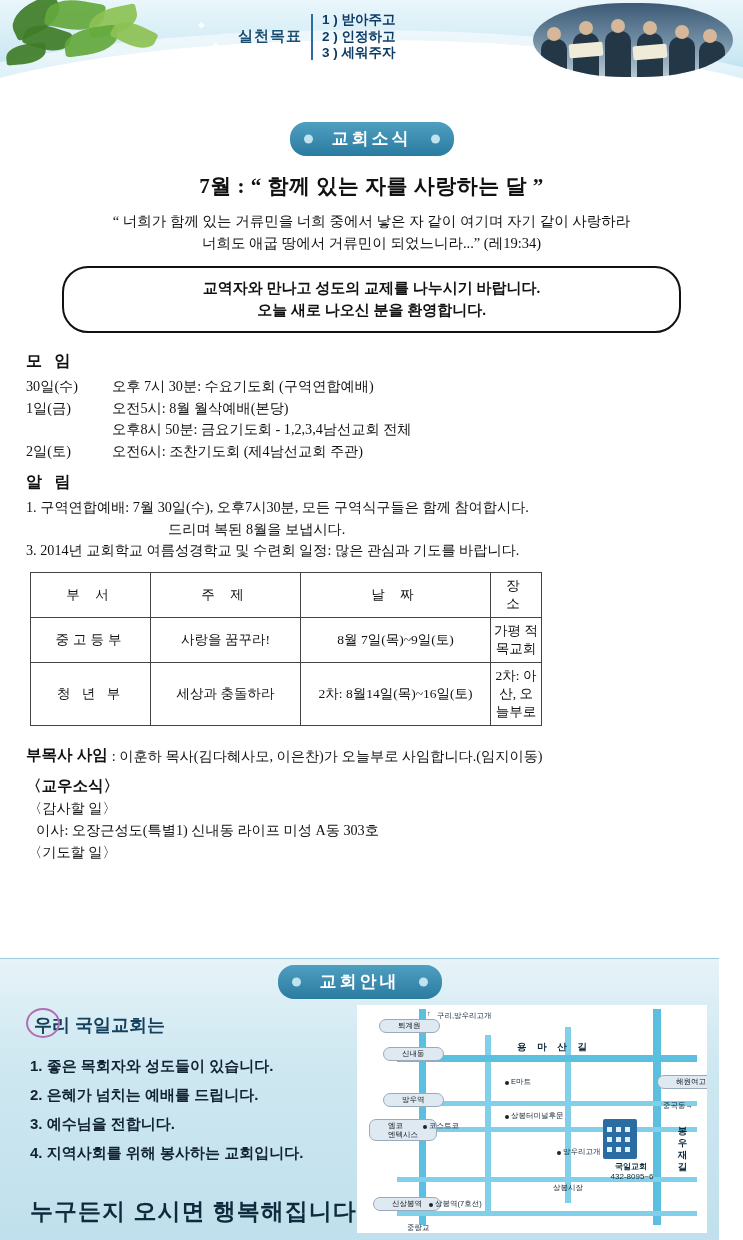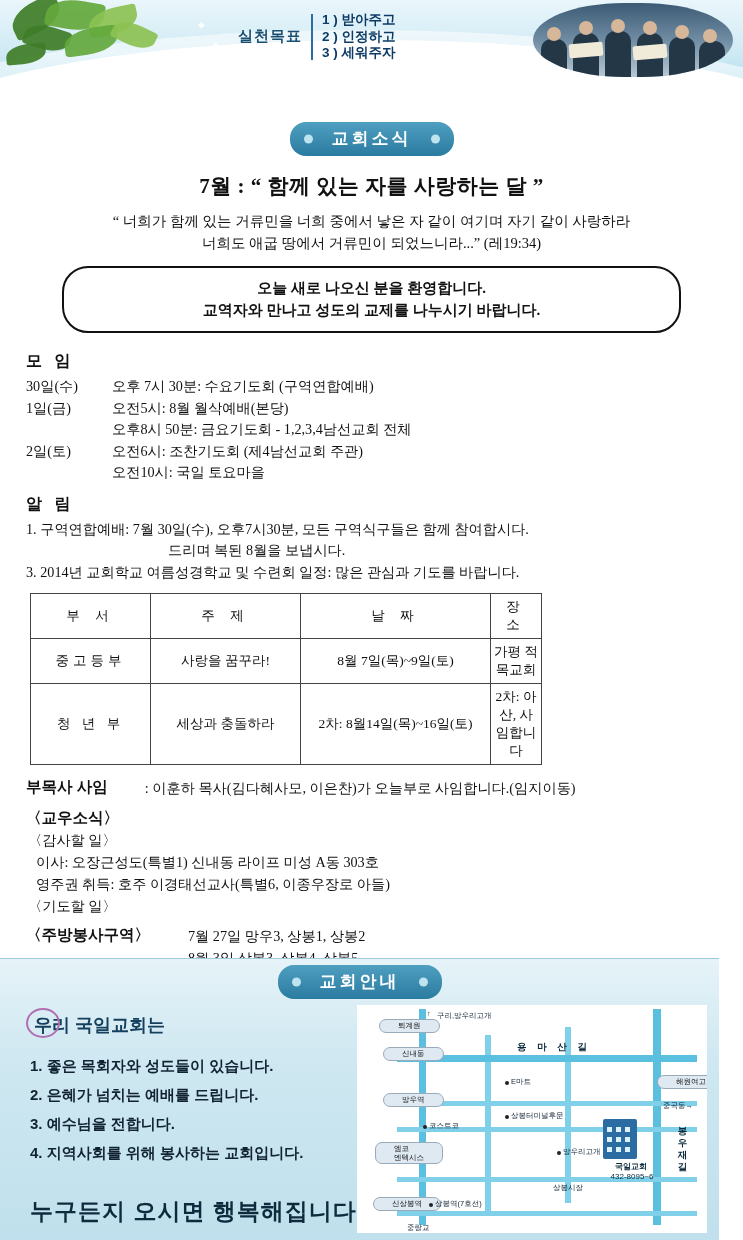--- a/index.html
+++ b/index.html
@@ -404,22 +404,22 @@
 <div class="content">
 
   <div class="month-title">7월 : “ 함께 있는 자를 사랑하는 달 ”</div>
 
   <div class="verse">
     <div>“ 너희가 함께 있는 거류민을 너희 중에서 낳은 자 같이 여기며 자기 같이 사랑하라</div>
     <div>너희도 애굽 땅에서 거류민이 되었느니라...”  (레19:34)</div>
   </div>
 
   <div class="welcome-box">
+    <div>교역자와 만나고 성도의 교제를 나누시기 바랍니다.</div>
     <div>오늘 새로 나오신 분을 환영합니다.</div>
-    <div>교역자와 만나고 성도의 교제를 나누시기 바랍니다.</div>
   </div>
 
   <div class="sec-head">모  임</div>
   <div>
     <div class="meeting-row">
       <div class="mr-label">30일(수)</div>
       <div class="mr-text">오후 7시 30분: 수요기도회 (구역연합예배)</div>
     </div>
     <div class="meeting-row">
       <div class="mr-label">1일(금)</div>
@@ -428,21 +428,20 @@
     <div class="meeting-row">
       <div class="mr-label"></div>
       <div class="mr-text">오후8시 50분: 금요기도회 - 1,2,3,4남선교회 전체</div>
     </div>
     <div class="meeting-row">
       <div class="mr-label">2일(토)</div>
       <div class="mr-text">오전6시: 조찬기도회 (제4남선교회 주관)</div>
     </div>
     <div class="meeting-row">
       <div class="mr-label"></div>
-      <div class="mr-text">오전10시: 국일 토요마을</div>
     </div>
   </div>
 
   <div class="sec-head" style="margin-top:10px;">알  림</div>
   <div>
     <div class="line">1. 구역연합예배: 7월 30일(수), 오후7시30분, 모든 구역식구들은 함께 참여합시다.</div>
     <div class="line hang2">드리며 복된 8월을 보냅시다.</div>
     <div class="line">3. 2014년 교회학교 여름성경학교 및 수련회 일정: 많은 관심과 기도를 바랍니다.</div>
   </div>
 
@@ -459,43 +458,35 @@
       <tr>
         <td>중고등부</td>
         <td>사랑을 꿈꾸라!</td>
         <td>8월 7일(목)~9일(토)</td>
         <td>가평 적목교회</td>
       </tr>
       <tr>
         <td>청 년 부</td>
         <td>세상과 충돌하라</td>
         <td>2차: 8월14일(목)~16일(토)</td>
-        <td>2차: 아산, 사임합니다</td>
+        <td>2차: 아산, 오늘부로</td>
       </tr>
     </tbody>
   </table>
 
-  <div class="kv" style="margin-top:12px;gap:33px;">
+  <div class="kv" style="margin-top:19px;">
     <div class="k" style="width:auto; padding-right:4px;">부목사 사임</div>
     <div class="v">: 이훈하 목사(김다혜사모, 이은찬)가 오늘부로 사임합니다.(임지이동)</div>
   </div>
 
   <div class="sub-head">〈교우소식〉</div>
   <div class="row-text" style="padding-left:2px;">〈감사할 일〉</div>
   <div class="row-text" style="padding-left:10px;">이사: 오장근성도(특별1) 신내동 라이프 미성 A동 303호</div>
-  <div class="row-text" style="padding-left:10px;">영주권 취득: 호주 이경태선교사(특별6, 이종우장로 아들)</div>
   <div class="row-text" style="padding-left:2px;">〈기도할 일〉</div>
 
-  <div class="kv" style="margin-top:8px;">
-    <div class="k">〈주방봉사구역〉</div>
-    <div class="v">
-      <div>7월 27일 망우3, 상봉1, 상봉2</div>
-      <div>8월  3일 상봉3, 상봉4, 상봉5</div>
-    </div>
-  </div>
 
 </div>
 
 <div class="bottom">
   <div class="bottom-pill-wrap">
     <span class="pill">교회안내</span>
   </div>
 
   <div class="church-intro">
     <div class="intro-title">
@@ -525,21 +516,21 @@
     <div class="road" style="left:40px; top:206px; width:300px; height:5px;"></div>
 
     <div class="bigroadname" style="left:160px; top:36px;">용 마 산 길</div>
     <div class="vertroadname" style="left:320px; top:120px;">봉 우 재 길</div>
 
     <div class="arrow-label" style="left:70px; top:4px;">↑</div>
     <div class="maplabel" style="left:80px; top:6px;">구리,망우리고개</div>
     <div class="mapbox" style="left:22px; top:14px;">퇴계원</div>
     <div class="mapbox" style="left:26px; top:42px;">신내동</div>
     <div class="mapbox" style="left:26px; top:88px;">망우역</div>
-    <div class="mapbox" style="left:18px; top:114px; line-height:9px;margin-top:23px;">엠코<br>엔텍시스</div>
+    <div class="mapbox" style="left:12px; top:114px; line-height:9px;">엠코<br>엔텍시스</div>
     <div class="dot" style="left:66px; top:120px;"></div>
     <div class="maplabel" style="left:72px; top:116px;">코스트코</div>
     <div class="dot" style="left:148px; top:76px;"></div>
     <div class="maplabel" style="left:154px; top:72px;">E마트</div>
     <div class="dot" style="left:148px; top:110px;"></div>
     <div class="maplabel" style="left:154px; top:106px;">상봉터미널후문</div>
     <div class="mapbox" style="left:300px; top:70px;">해원여고</div>
     <div class="maplabel" style="left:306px; top:96px;">중곡동→</div>
     <div class="dot" style="left:200px; top:146px;"></div>
     <div class="maplabel" style="left:206px; top:142px;">망우리고개</div>

